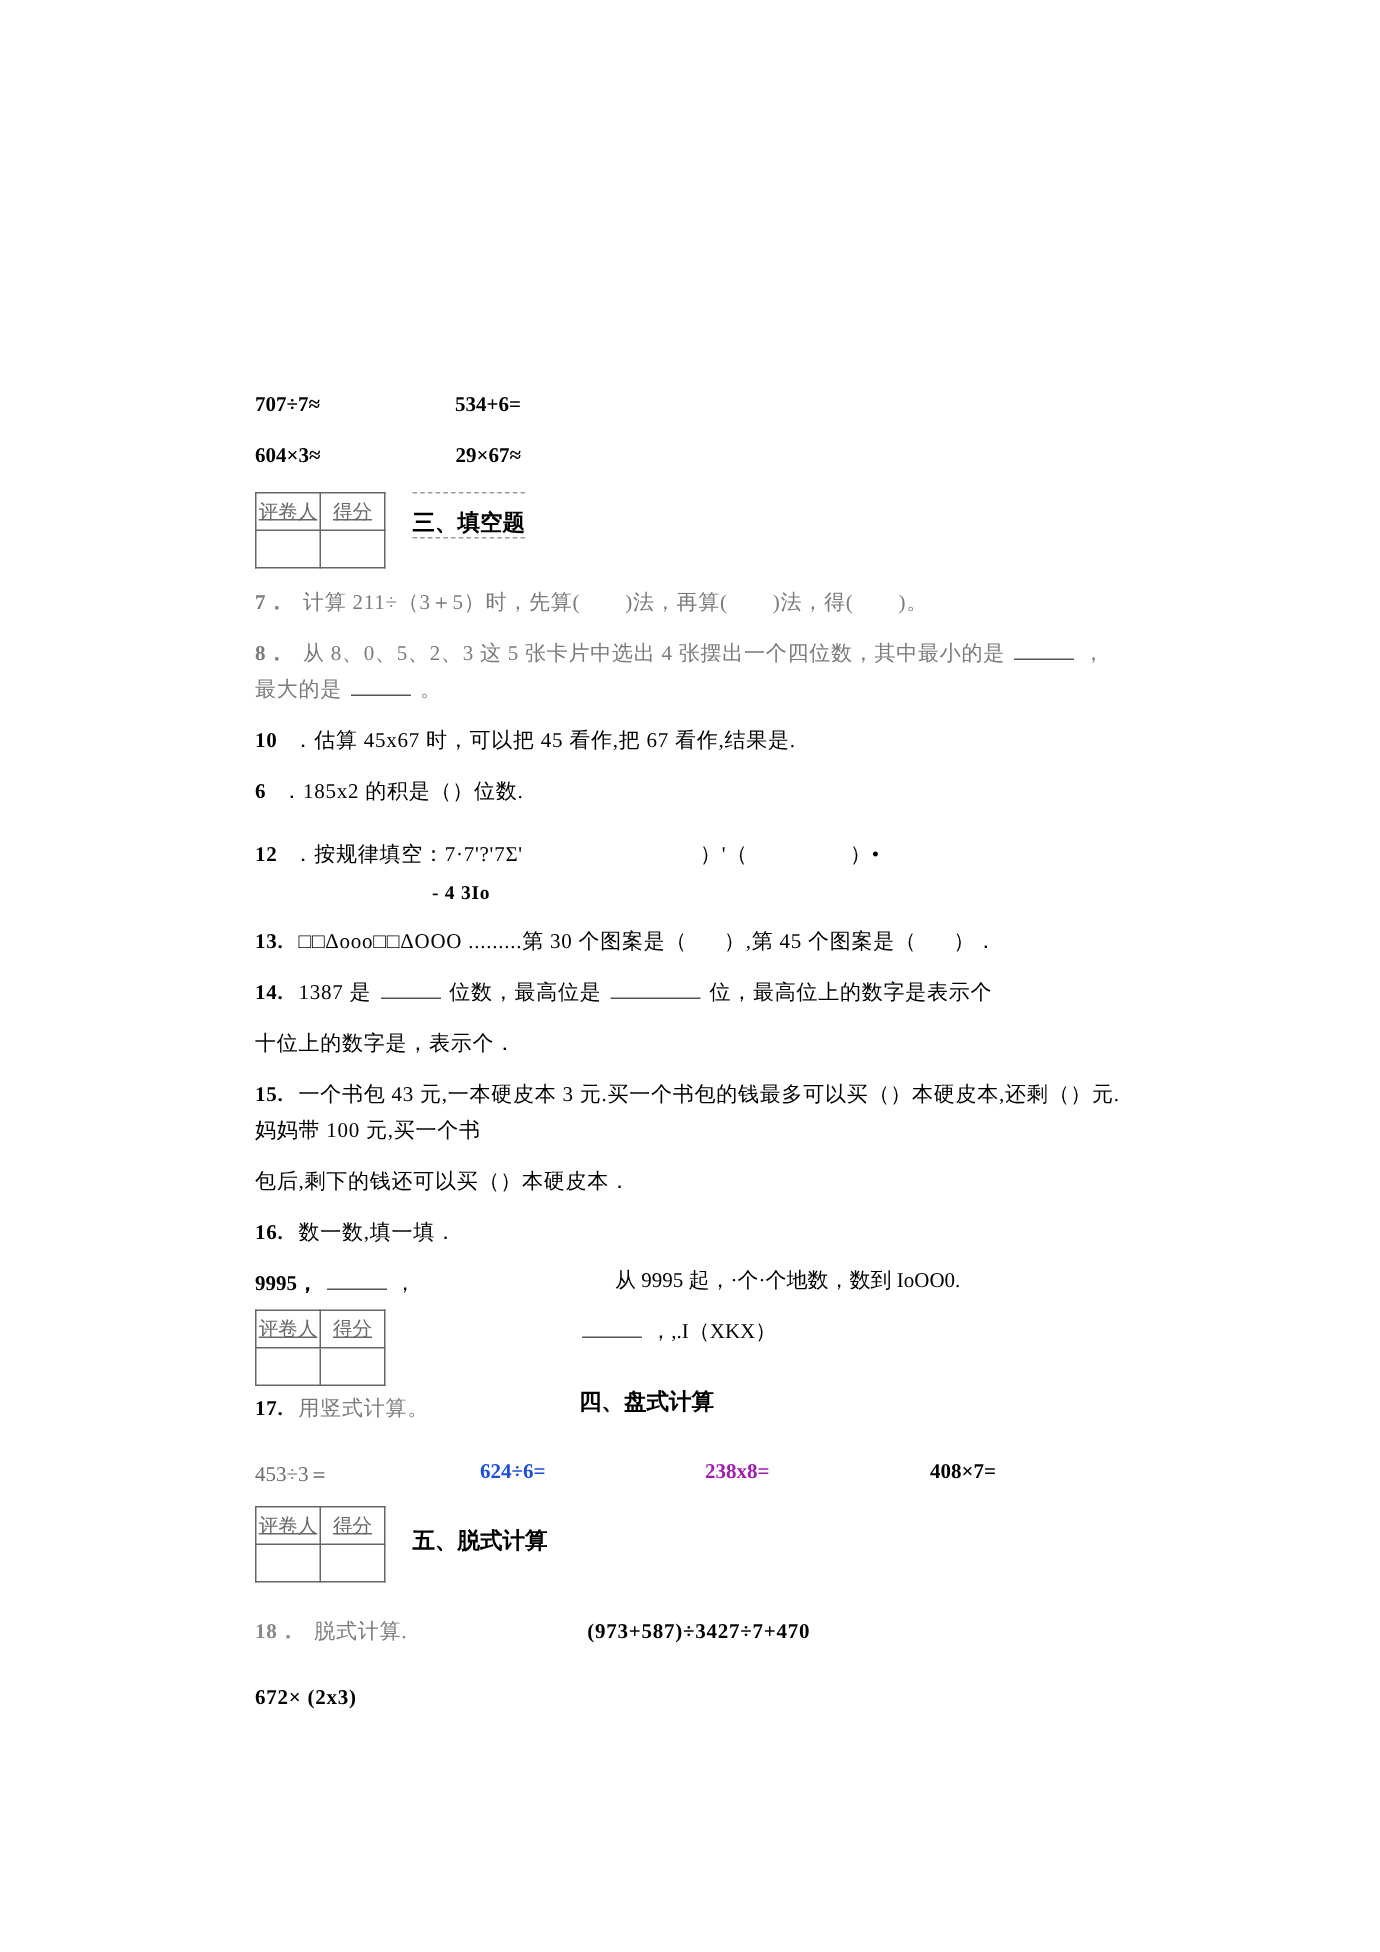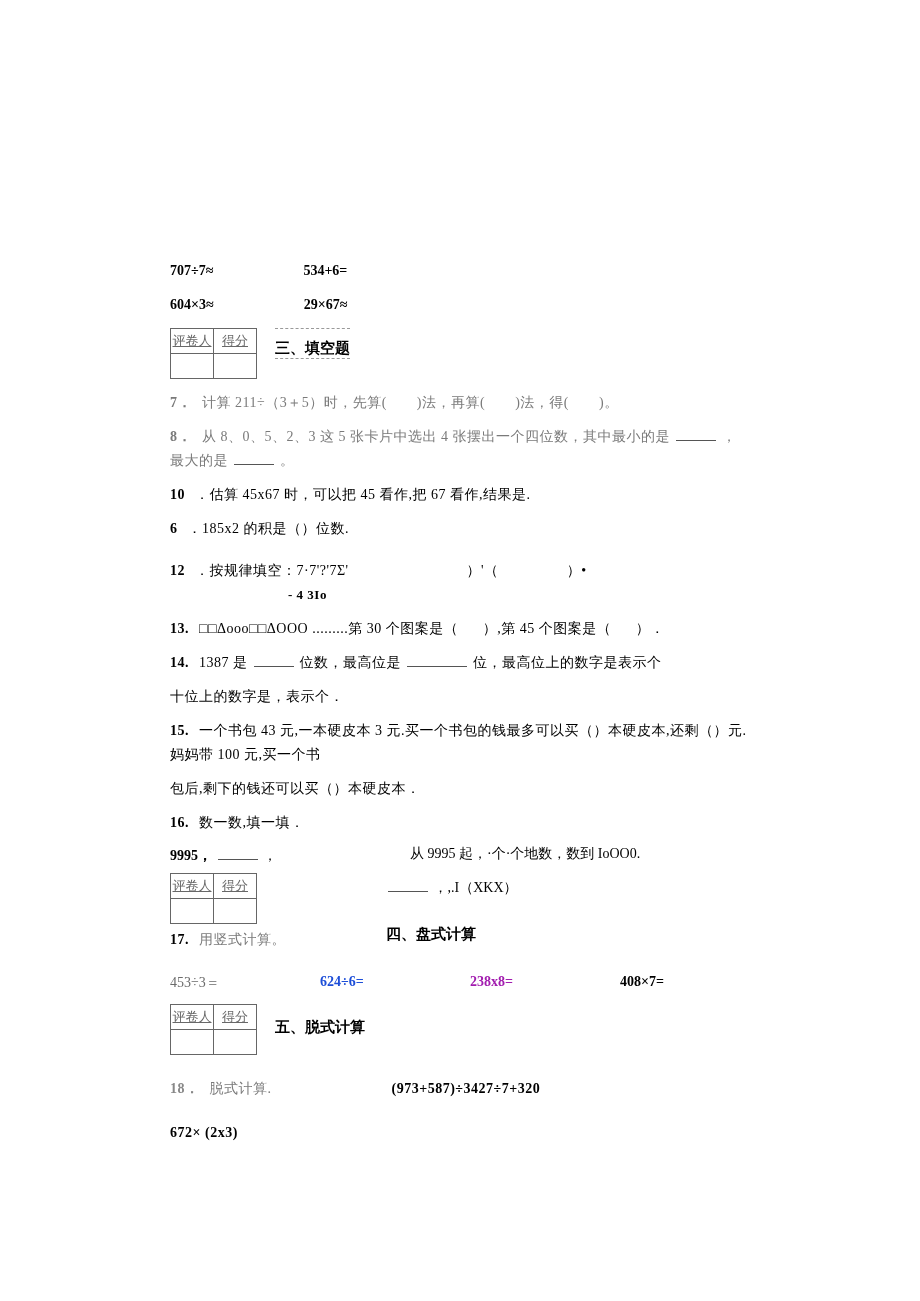--- a/index.html
+++ b/index.html
@@ -254,18 +254,18 @@
     </tbody>
       </table>
     <div class="section-title" style="padding-top:14px">五、脱式计算</div>
   </div>
 
   <div class="flex-between">
     <div class="item gray-text">
       <span class="num" style="color:#888">18．</span>
       <span>脱式计算.</span>
     </div>
-    <div class="item bold" style="margin-left:120px">(973+587)÷3427÷7+320</div>
+    <div class="item bold" style="margin-left:120px">(973+587)÷3427÷7+470</div>
   </div>
 
   <div class="item bold">672× (2x3)</div>
 
 </div>
 
 </body></html>

